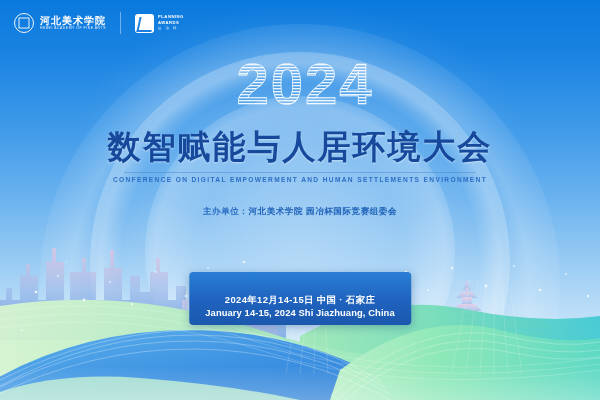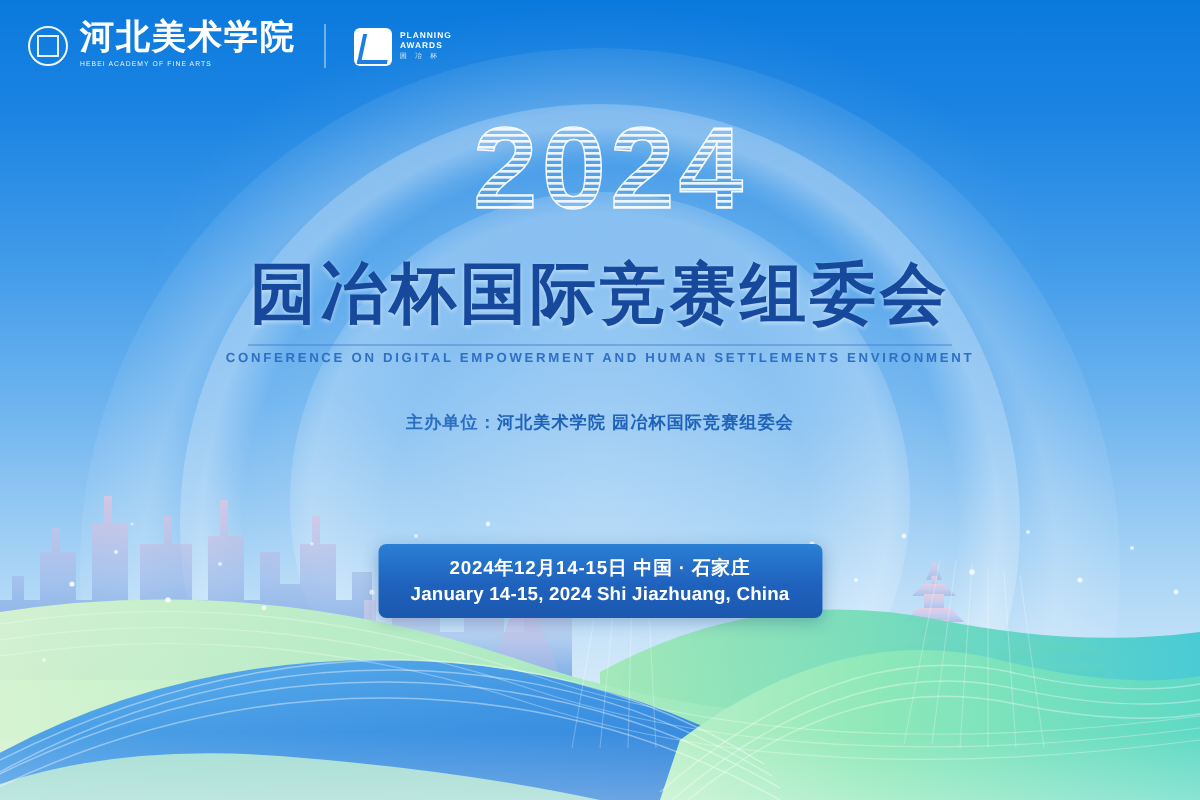--- a/index.html
+++ b/index.html
@@ -56,22 +56,22 @@
     position:relative; flex:0 0 auto;
   }
   .seal::before {
     content:""; position:absolute; left:50%; top:50%;
     transform:translate(-50%,-50%);
     width:9px; height:9px;
     border:1.2px solid rgba(255,255,255,.9);
   }
   .school-text { display:flex; flex-direction:column; gap:1px; }
   .school-cn {
-    font-size:17px; color:#fff; letter-spacing:1px;
-    font-family:Liberation Mono, monospace;
+    font-size:10px; color:#fff; letter-spacing:1px;
+    font-family:Liberation Sans, sans-serif;
     font-weight:700; line-height:1.05; white-space:nowrap;
   }
   .school-en {
     font-size:3.4px; color:rgba(255,255,255,.92);
     letter-spacing:.55px; white-space:nowrap; line-height:1;
   }
   .logo-div { width:1px; height:22px; background:rgba(255,255,255,.4); }
   .logo-awards { display:flex; align-items:center; gap:4px; }
   .aw-mark {
     width:19px; height:19px; border-radius:3px;
@@ -111,21 +111,21 @@
   }
   .organizer {
     position:absolute; left:0; right:0; top:206px; text-align:center; z-index:32;
     font-size:8.5px; color:#2a6ec2; letter-spacing:.6px; font-weight:600;
   }
   .organizer .org-em { color:#1f62b8; }
 
   
   .date-banner {
     position:absolute; left:50%; transform:translateX(-50%); top:272px;
-    z-index:45; padding:5px 16px 6px; border-radius:4px;
+    z-index:45; padding:21px 16px 6px; border-radius:4px;
     background:linear-gradient(180deg,#2a7fd4 0%,#1f62bd 55%,#1b58ae 100%);
     box-shadow:0 2px 8px rgba(18,60,120,.30);
     text-align:center; white-space:nowrap;
   }
   .date-cn { font-size:9.4px; color:#fff; font-weight:700; letter-spacing:.4px; line-height:1.45; }
   .date-en { font-size:9.4px; color:#fff; font-weight:700; letter-spacing:.1px; line-height:1.35; }
 
   
   .scene { position:absolute; left:0; top:0; width:600px; height:400px; z-index:10; }
   .scene-front { z-index:20; }
@@ -336,21 +336,21 @@
           <rect width="3" height="1.35" fill="#ffffff" opacity=".92"></rect>
         </pattern>
         <filter id="softw">
             <feGaussianBlur stdDeviation="0.15"></feGaussianBlur>
           </filter>
       </defs>
       <text id="yearText" x="100" y="52" text-anchor="middle" font-family="'Liberation Sans','DejaVu Sans',sans-serif" font-size="58" font-weight="700" letter-spacing="2" fill="url(#stripes)" stroke="#ffffff" stroke-width=".7" opacity=".95">2024</text>
     </svg>
   </div>
 
-  <div class="title-cn">园冶杯国际竞赛组委会</div>
+  <div class="title-cn">数智赋能与人居环境大会</div>
   <div class="title-rule"></div>
   <div class="title-en">CONFERENCE ON DIGITAL EMPOWERMENT AND HUMAN SETTLEMENTS ENVIRONMENT</div>
 
   <div class="organizer">
     <span>主办单位：</span><span class="org-em">河北美术学院  园冶杯国际竞赛组委会</span>
   </div>
 
   <div class="date-banner">
     <div class="date-cn">2024年12月14-15日  中国 · 石家庄</div>
     <div class="date-en">January 14-15, 2024 Shi Jiazhuang, China</div>

